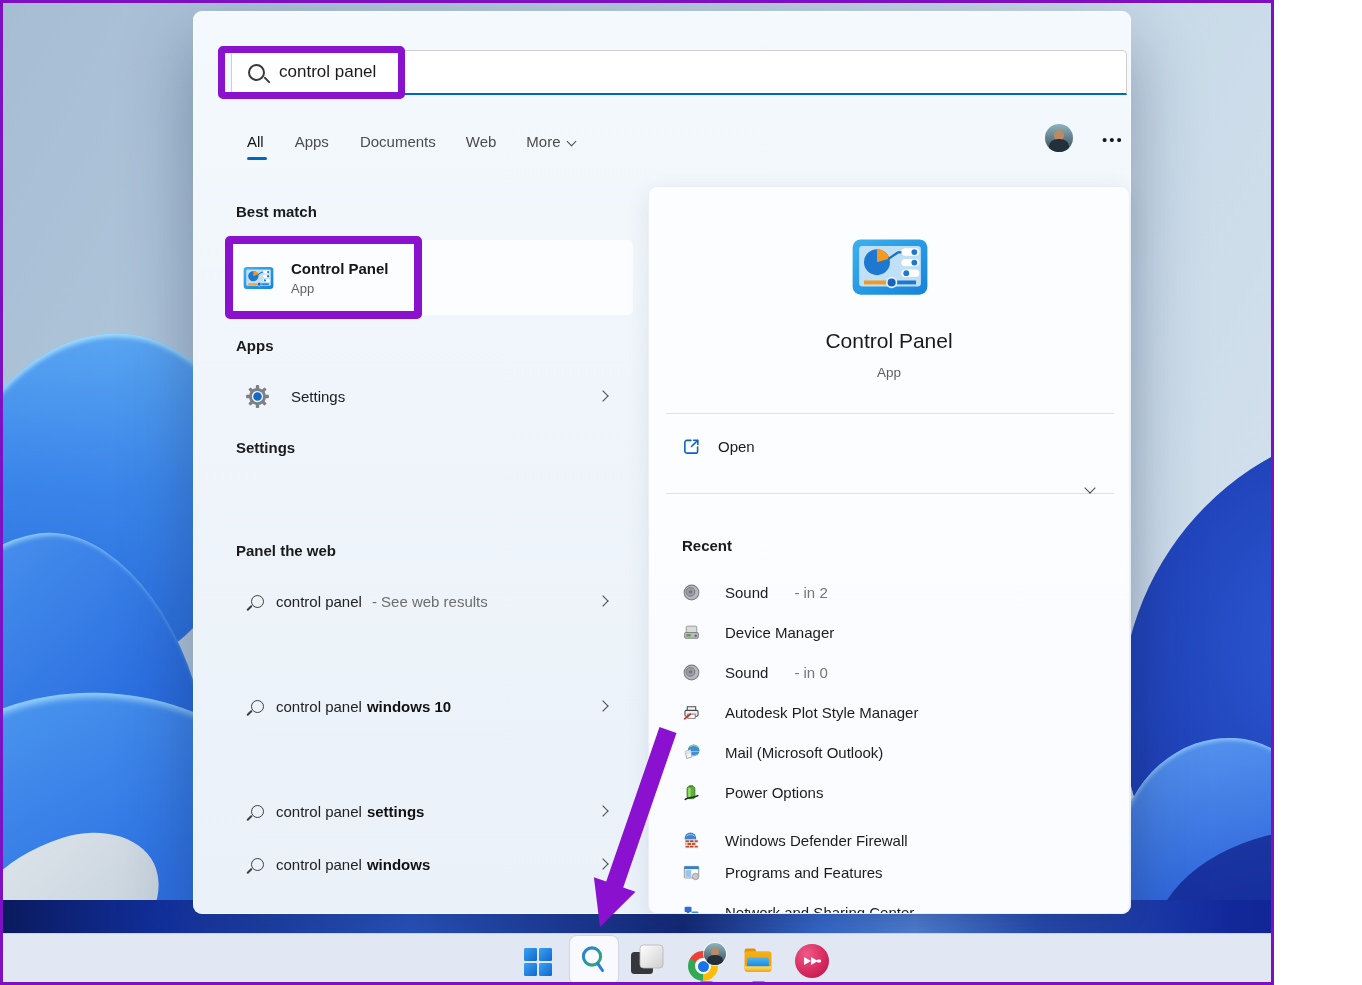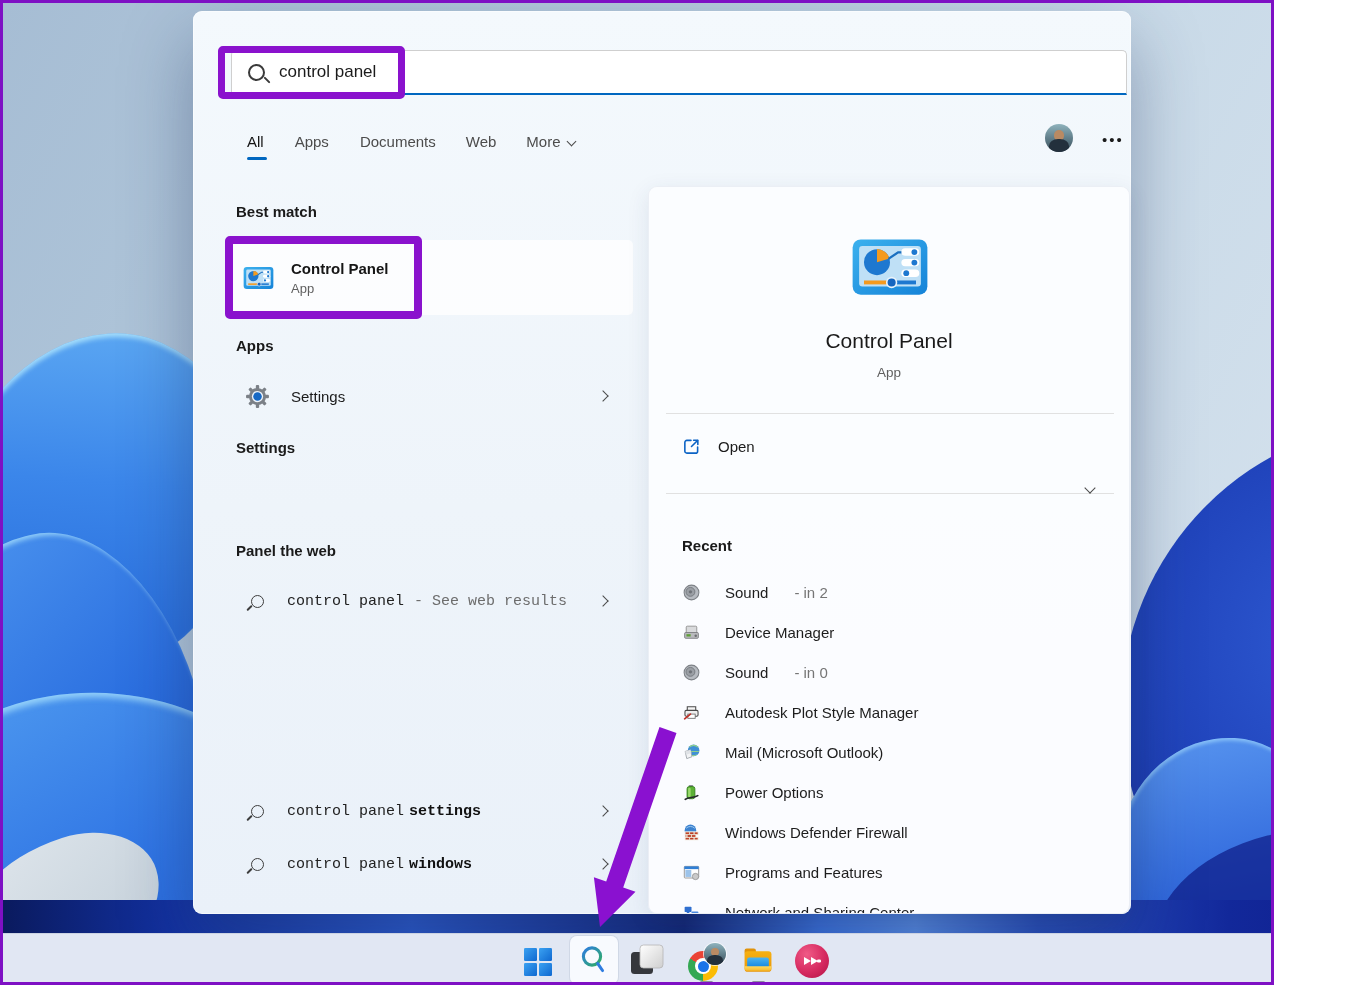--- a/index.html
+++ b/index.html
@@ -82,21 +82,21 @@
   .best-txt { margin-left:17px; }
   .best-title { font-size:15px; font-weight:bold; color:#161616; }
   .best-sub { font-size:13px; color:#5f5f5f; margin-top:4px; }
   .row-item { height:50px; padding-left:12px; border-radius:5px; }
   .row-item .lbl { margin-left:21px; font-size:15px; color:#1b1b1b; }
   .row-chev { position:absolute; right:26px; }
   .webrow { height:48px; }
   .mag-row { margin-left:6px; }
   .mag-row .ring { width:13px; height:13px; border-width:1.7px; border-color:#3d3d3d; }
   .mag-row .tail { width:7px; left:-5px; bottom:-1px; transform:rotate(-45deg); background:#3d3d3d; }
-  .webrow .txt { margin-left:23px; font-size:15px; color:#222;font-family:Liberation Mono, monospace; }
+  .webrow .txt { margin-left:12px; font-size:15px; color:#222; }
   .webrow .txt b { font-weight:bold; color:#111; }
   .webrow .txt .gray { color:#6d6d6d; }
   .suffix-sp { margin-left:5px; }
 
   
   .card { position:absolute; left:455px; top:175px; width:482px; height:728px; border-radius:9px;
           background:rgba(252,253,255,.92); border:1px solid rgba(120,140,170,.12);
           box-shadow:0 6px 22px rgba(40,60,100,.10); overflow:hidden; }
   .cp-big { position:absolute; left:202px; top:50px; }
   .card-title { position:absolute; left:0; top:142px; width:100%; text-align:center; font-size:21px; color:#1a1a1a; }
@@ -238,20 +238,28 @@
     <div class="sec-header" style="top:531px">Panel the web</div>
 
     <div class="row row-item webrow" style="top:566px">
       <span class="mag mag-row">
           <span class="ring"></span>
           <span class="tail"></span>
         </span>
       <span class="txt"><span>control panel</span><b class="suffix-sp"></b><span class="gray suffix-sp">- See web results</span></span>
       <span class="chev chev-r row-chev"></span>
     </div>
+    <div class="row row-item webrow" style="top:671px">
+      <span class="mag mag-row">
+          <span class="ring"></span>
+          <span class="tail"></span>
+        </span>
+      <span class="txt"><span>control panel</span><b class="suffix-sp">windows 10</b><span class="gray suffix-sp"></span></span>
+      <span class="chev chev-r row-chev"></span>
+    </div>
     <div class="row row-item webrow" style="top:776px">
       <span class="mag mag-row">
           <span class="ring"></span>
           <span class="tail"></span>
         </span>
       <span class="txt"><span>control panel</span><b class="suffix-sp">settings</b><span class="gray suffix-sp"></span></span>
       <span class="chev chev-r row-chev"></span>
     </div>
     <div class="row row-item webrow" style="top:829px">
       <span class="mag mag-row">
@@ -357,21 +365,21 @@
         <div class="r-row" style="top:200px">
           <svg class="r-ic" viewBox="0 0 18 18">
             <rect x="6.5" y="1.8" width="4" height="2" rx="0.6" fill="#8a8f94"></rect>
             <rect x="4.8" y="3.4" width="7.4" height="11.5" rx="2" fill="#5cb236" stroke="#2f7a18" stroke-width="0.8"></rect>
             <rect x="5.8" y="4.6" width="2.4" height="8.8" rx="1.2" fill="#9bd96e"></rect>
             <path d="M3 15.5 c3-2.5 8-1 12-3.5" stroke="#26292c" stroke-width="1.5" fill="none" stroke-linecap="round"></path>
           </svg>
           <span class="r-lbl">Power Options</span>
           <span class="r-sfx"></span>
         </div>
-        <div class="r-row" style="top:240px">
+        <div class="r-row" style="top:248px">
           <svg class="r-ic" viewBox="0 0 18 18">
             <circle cx="8" cy="7" r="5.5" fill="#3b82d0"></circle>
             <path d="M4 5 a5.5 5.5 0 0 1 8 0 M3 8 h10" stroke="#9ec9ee" stroke-width="0.9" fill="none"></path>
             <g stroke="#efe7da" stroke-width="0.7">
               <rect x="3" y="8.5" width="4" height="2.4" fill="#c0452b"></rect>
                 <rect x="7.3" y="8.5" width="4" height="2.4" fill="#b73d25"></rect>
                 <rect x="11.6" y="8.5" width="3.6" height="2.4" fill="#c0452b"></rect>
               <rect x="4.8" y="11.1" width="4" height="2.4" fill="#b73d25"></rect>
                 <rect x="9.1" y="11.1" width="4" height="2.4" fill="#c0452b"></rect>
                 <rect x="3" y="11.1" width="1.5" height="2.4" fill="#c0452b"></rect>

